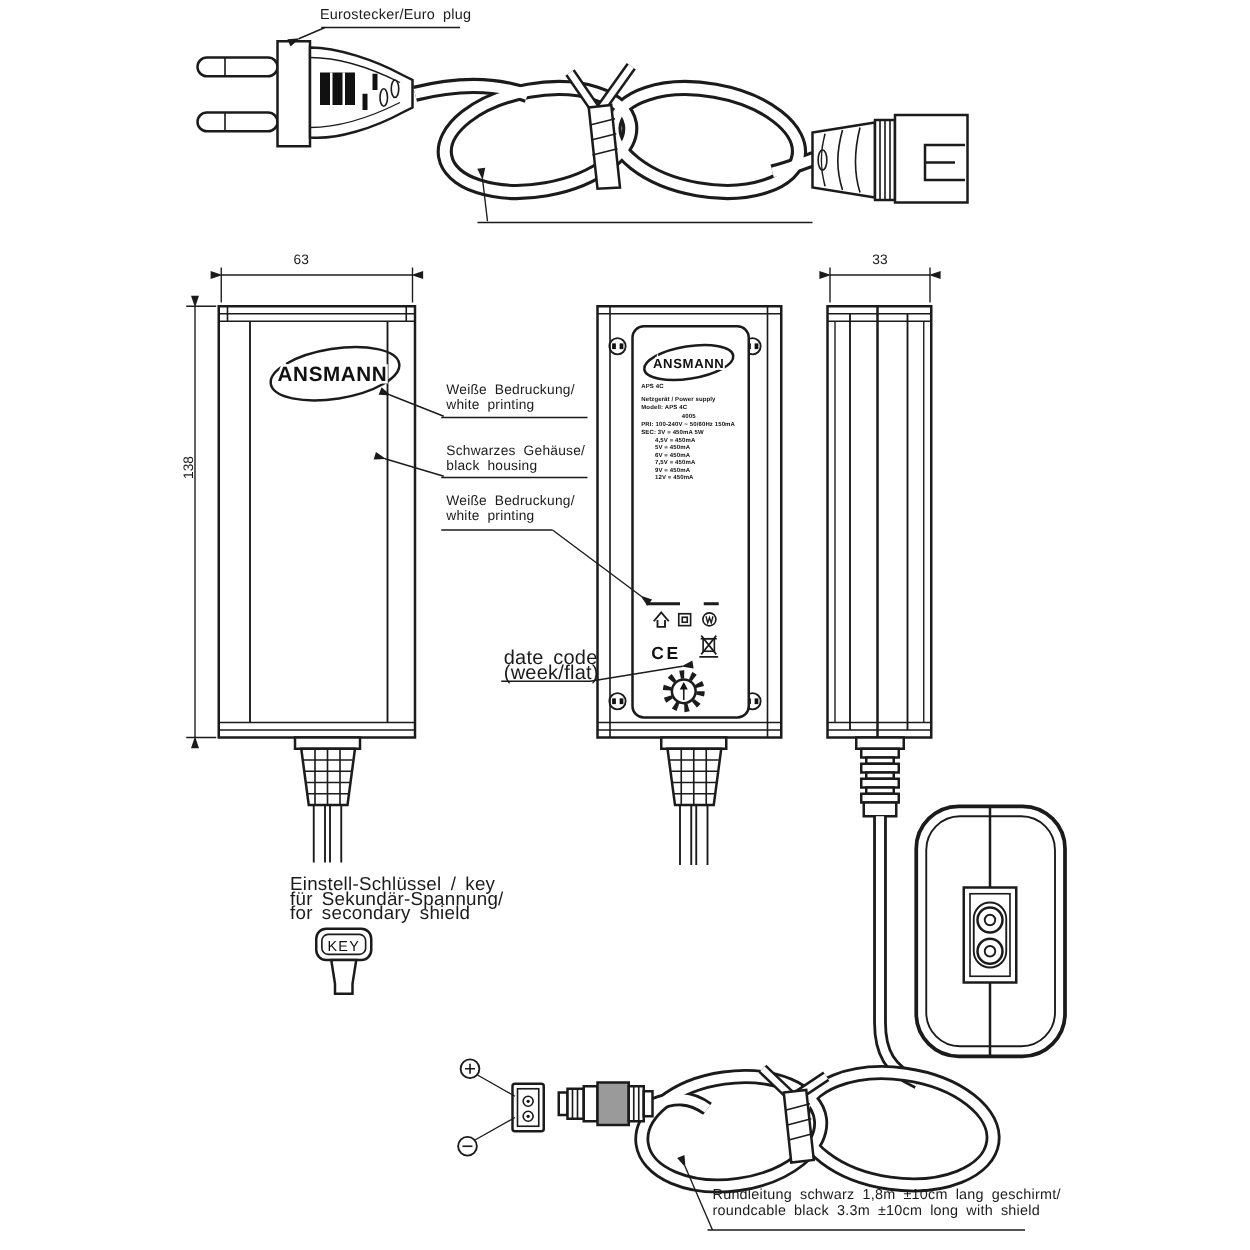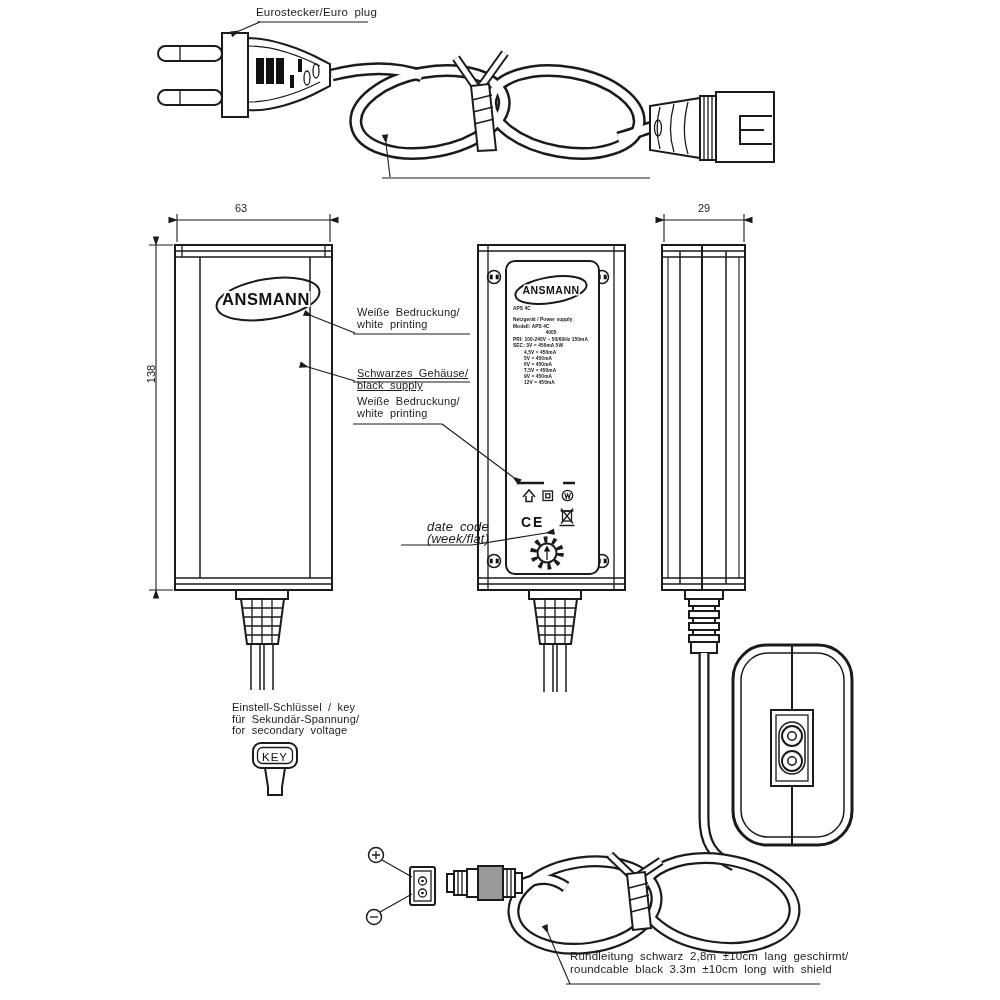--- a/index.html
+++ b/index.html
@@ -314,43 +314,43 @@
   <div class="lbl" style="left:256px;top:6px;">
     <span>Eurostecker/Euro plug</span>
   </div>
 
 
   <div class="lbl" style="left:357px;top:306px;font-size:11px;line-height:12px;">
     <span>Weiße Bedruckung/</span>
     <span>white printing</span>
   </div>
 
-  <div class="lbl" style="left:357px;top:367px;font-size:11px;line-height:12px;text-decoration:underline;">
+  <div class="lbl" style="left:357px;top:355px;font-size:11px;line-height:12px;">
     <span>Schwarzes Gehäuse/</span>
-    <span>black supply</span>
+    <span>black housing</span>
   </div>
 
   <div class="lbl" style="left:357px;top:395px;font-size:11px;line-height:12px;">
     <span>Weiße Bedruckung/</span>
     <span>white printing</span>
   </div>
 
-  <div class="lbl" style="left:427px;top:521px;font-size:13px;line-height:11.5px;font-style:italic;">
+  <div class="lbl" style="left:403px;top:521px;font-size:16px;line-height:11.5px;">
     <span>date code</span>
     <span>(week/flat)</span>
   </div>
 
-  <div class="lbl" style="left:232px;top:702px;font-size:11px;line-height:11.5px;">
+  <div class="lbl" style="left:232px;top:702px;font-size:15px;line-height:11.5px;">
     <span>Einstell-Schlüssel / key</span>
     <span>für Sekundär-Spannung/</span>
-    <span>for secondary voltage</span>
+    <span>for secondary shield</span>
   </div>
 
   <div class="lbl" style="left:570px;top:950px;">
-    <span>Rundleitung schwarz 2,8m ±10cm lang geschirmt/</span>
+    <span>Rundleitung schwarz 1,8m ±10cm lang geschirmt/</span>
     <span>roundcable black 3.3m ±10cm long with shield</span>
   </div>
 
   <div class="dim" style="left:218px;top:202px;width:46px;">63</div>
-  <div class="dim" style="left:681px;top:202px;width:46px;">29</div>
+  <div class="dim" style="left:681px;top:202px;width:46px;">33</div>
   <div class="dim rot" style="left:126px;top:368px;width:50px;">138</div>
 
 </div>
 
 </body></html>

